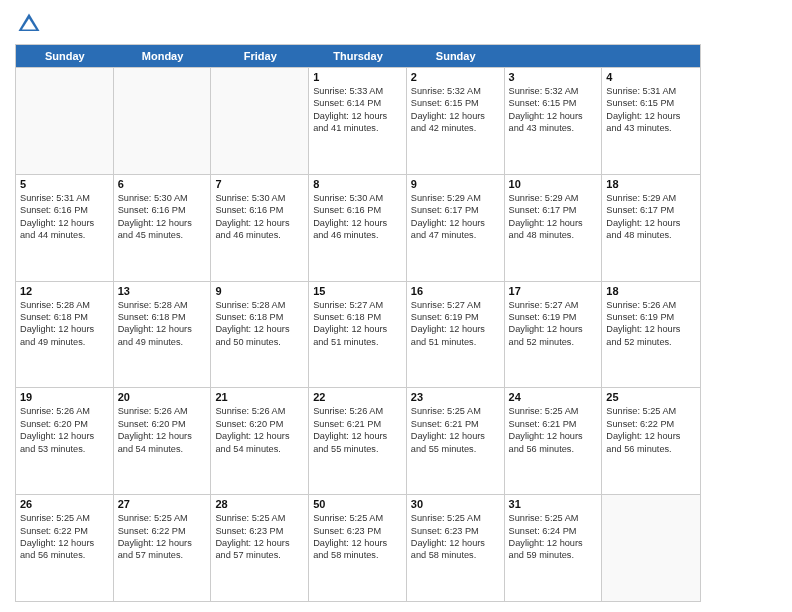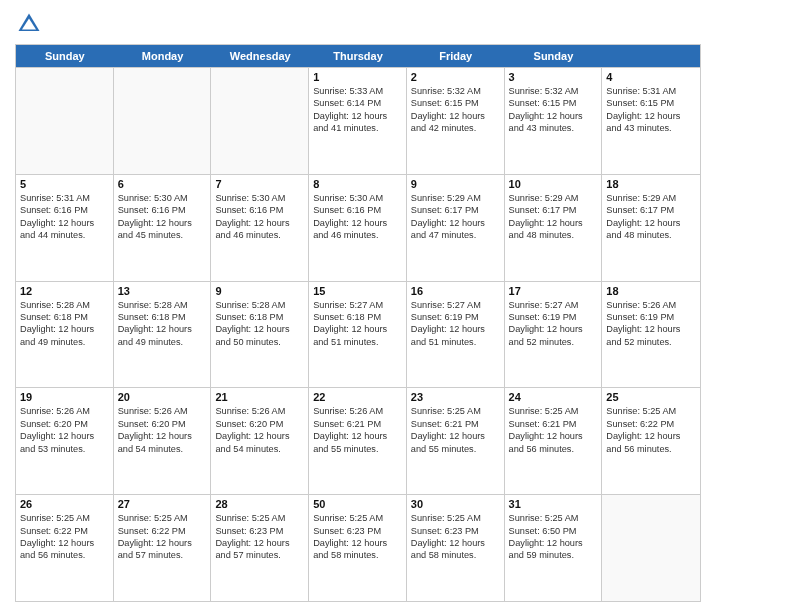--- a/index.html
+++ b/index.html
@@ -125,23 +125,22 @@
     <div class="title-block">
       <div class="title-main"></div>
       <div class="title-sub"></div>
     </div>
   </div>
 
   <div class="calendar">
     <div class="cal-header">
     <div class="cal-header-cell">Sunday</div>
         <div class="cal-header-cell">Monday</div>
-        <div class="cal-header-cell">Wednesday</div>
+        <div class="cal-header-cell">Friday</div>
         <div class="cal-header-cell">Thursday</div>
-        <div class="cal-header-cell">Friday</div>
         <div class="cal-header-cell">Sunday</div>
       </div>
     <div class="cal-body">
     <div class="cal-row">
           <div class="cal-cell empty"></div>
           <div class="cal-cell empty"></div>
           <div class="cal-cell empty"></div>
           <div class="cal-cell">
             <div class="day-num">1</div>
             <div class="cell-text">Sunrise: 5:33 AM</div>
@@ -356,21 +355,21 @@
           <div class="cal-cell">
             <div class="day-num">30</div>
             <div class="cell-text">Sunrise: 5:25 AM</div>
             <div class="cell-text">Sunset: 6:23 PM</div>
             <div class="cell-text">Daylight: 12 hours</div>
             <div class="cell-text">and 58 minutes.</div>
           </div>
           <div class="cal-cell">
             <div class="day-num">31</div>
             <div class="cell-text">Sunrise: 5:25 AM</div>
-            <div class="cell-text">Sunset: 6:50 PM</div>
+            <div class="cell-text">Sunset: 6:24 PM</div>
             <div class="cell-text">Daylight: 12 hours</div>
             <div class="cell-text">and 59 minutes.</div>
           </div>
           <div class="cal-cell empty"></div>
         </div>
       </div>
   </div>
 </div>
 
 </body></html>

